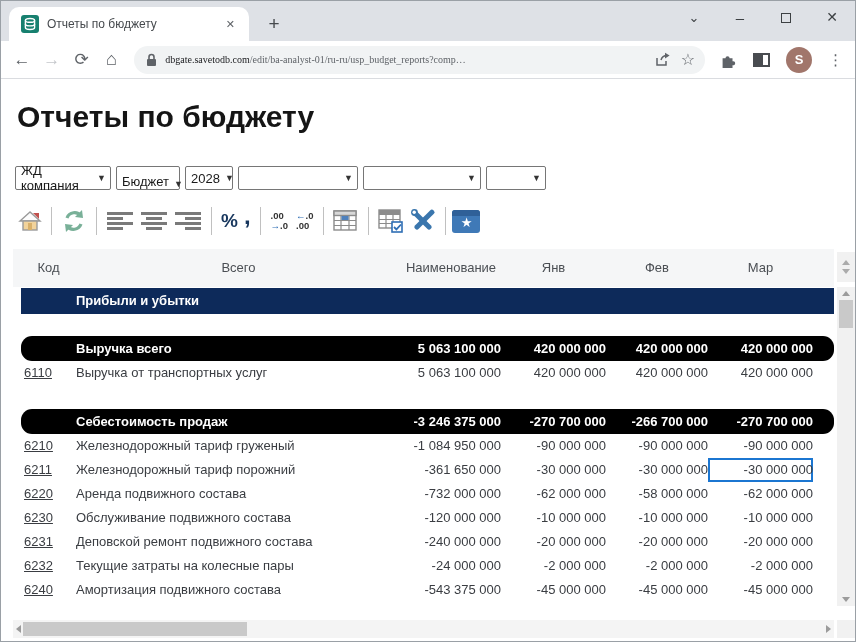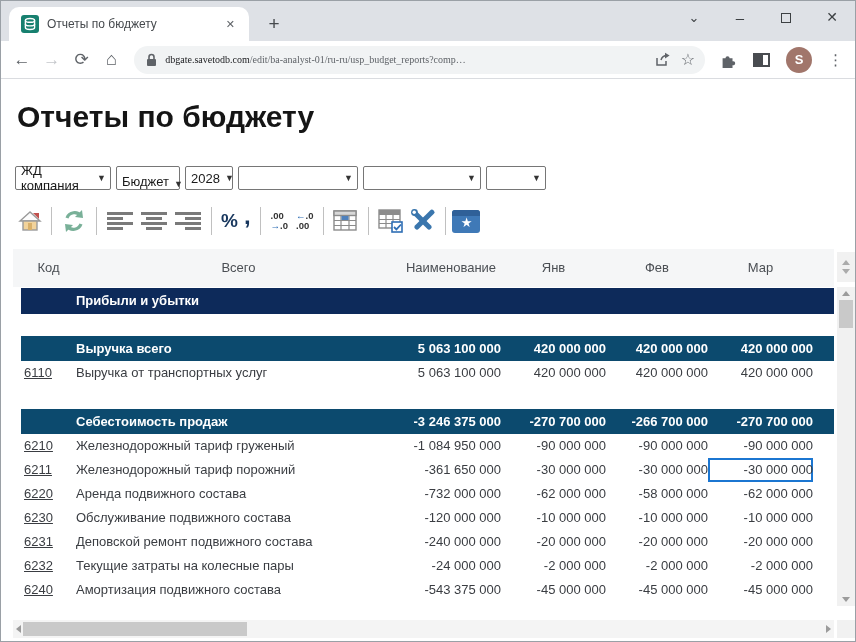--- a/index.html
+++ b/index.html
@@ -60,21 +60,21 @@
            padding:0 21px 0 8px; line-height:38px; font-size:13px; color:#4b4f54; }
   .thead span { text-align:center; }
   .rows { position:absolute; top:191px; left:20px; width:813px; height:333px; overflow:hidden;
           font-size:13px; }
   .trow { display:grid; grid-template-columns:55px 325px 100px 105px 102px 105px;
           height:24px; line-height:24px; padding-right:21px; }
   .trow .c { white-space:pre; overflow:hidden; color:#3a3d42; }
   .trow .code { padding-left:3px;text-decoration:underline; }
   .trow .num { text-align:right; }
   .trow.section { background:#0d2a5a; height:26px; line-height:26px; }
-  .trow.group { background:#0c4a6e; height:25px; line-height:25px; }
+  .trow.group { background:#000000; height:25px; line-height:25px;border-radius:11px; }
   .trow.section .c, .trow.group .c { color:#fff; font-weight:bold; }
   .trow .c.selcell { box-shadow:inset 0 0 0 2px #1b76d1; }
   .trow.clipped { height:7px; overflow:hidden; }
   
   .tri { width:0; height:0; display:block; margin:0 auto; }
   .tri.up { border-left:4px solid transparent; border-right:4px solid transparent; border-bottom:5px solid #9b9b9b; }
   .tri.down { border-left:4px solid transparent; border-right:4px solid transparent; border-top:5px solid #9b9b9b; }
   .tri.left { border-top:4px solid transparent; border-bottom:4px solid transparent; border-right:5px solid #9b9b9b; }
   .tri.right { border-top:4px solid transparent; border-bottom:4px solid transparent; border-left:5px solid #9b9b9b; }
   .headscroll { position:absolute; top:172px; left:836px; width:18px; height:30px; background:#f1f1f1;

